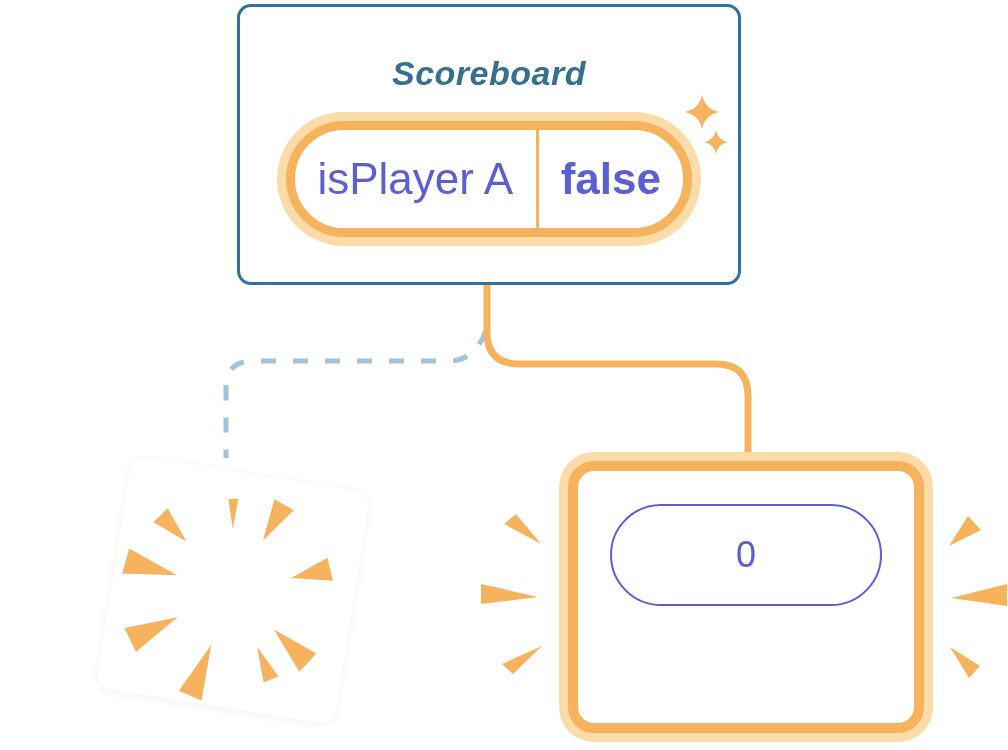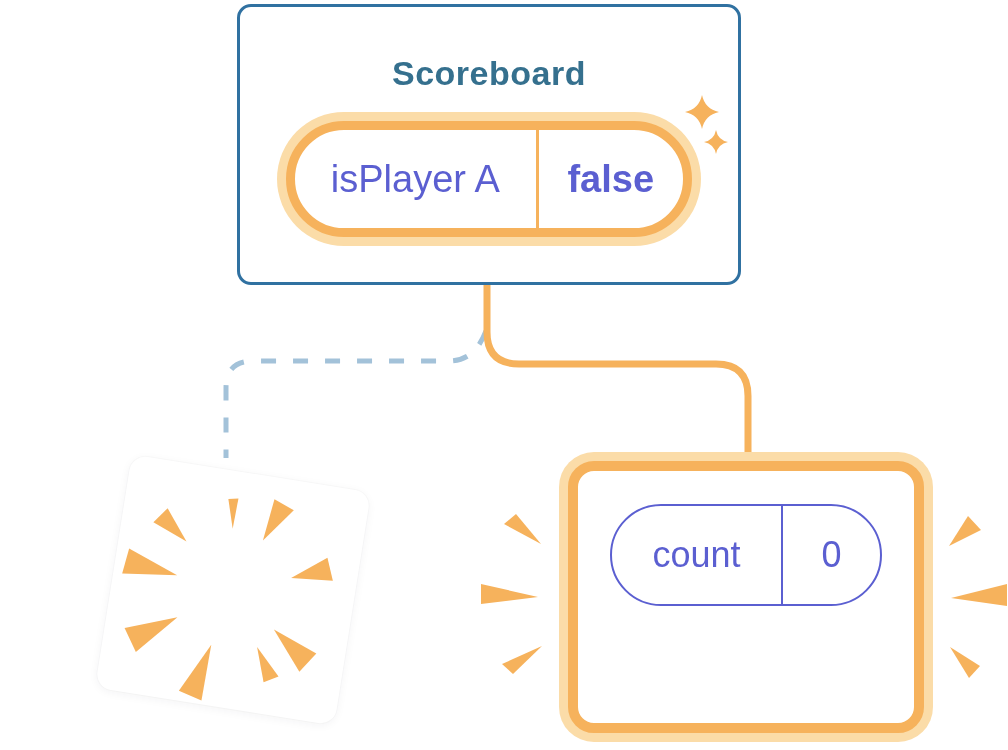--- a/index.html
+++ b/index.html
@@ -30,40 +30,40 @@
     border-radius:26px;
     box-shadow:0 0 0 9px var(--orange-light);
     z-index:3;
   }
   .card-title{
     text-align:center;
     font-size:34px;line-height:40px;font-weight:600;
     color:var(--teal-text);
     letter-spacing:.5px;
   }
-  .card.scoreboard .card-title{margin-top:46px;}
+  .card.scoreboard .card-title{margin-top:46px;font-style:italic;}
   .card.counter .card-title{margin-top:38px;}
 
   
   .pill{
     display:flex;align-items:stretch;
     box-sizing:border-box;
     background:#fff;
   }
   .pill-cell{
     display:flex;align-items:center;justify-content:center;
     color:var(--purple);
   }
   .pill.orange-pill{
     width:406px;height:116px;
     margin:28px auto 0;
     border:9px solid var(--orange);
     border-radius:58px;
     box-shadow:0 0 0 9px var(--orange-light);
-    font-size:38px;
+    font-size:44px;
   }
   .pill.orange-pill .pill-label{flex:0 0 62%;border-right:3px solid var(--orange);}
   .pill.orange-pill .pill-value{flex:1;font-weight:700;}
 
   .pill.purple-pill{
     width:272px;height:102px;
     margin:33px auto 0;
     border:2px solid var(--purple);
     border-radius:51px;
     font-size:36px;
@@ -125,18 +125,17 @@
     </div>
   </div>
 
   <svg class="sparkles" width="1008" height="750" viewBox="0 0 1008 750" fill="var(--orange)">
     <path d="M702 95 Q705 109 719 112 Q705 115 702 129 Q699 115 685 112 Q699 109 702 95 Z"></path>
     <path d="M716 130 Q718 140 728 142 Q718 144 716 154 Q714 144 704 142 Q714 140 716 130 Z"></path>
   </svg>
 
   <div class="card counter">
     <div class="pill purple-pill">
-      <div class="pill-cell pill-label">count</div>
       <div class="pill-cell pill-value">0</div>
     </div>
   </div>
 
 </div>
 
 </body></html>

